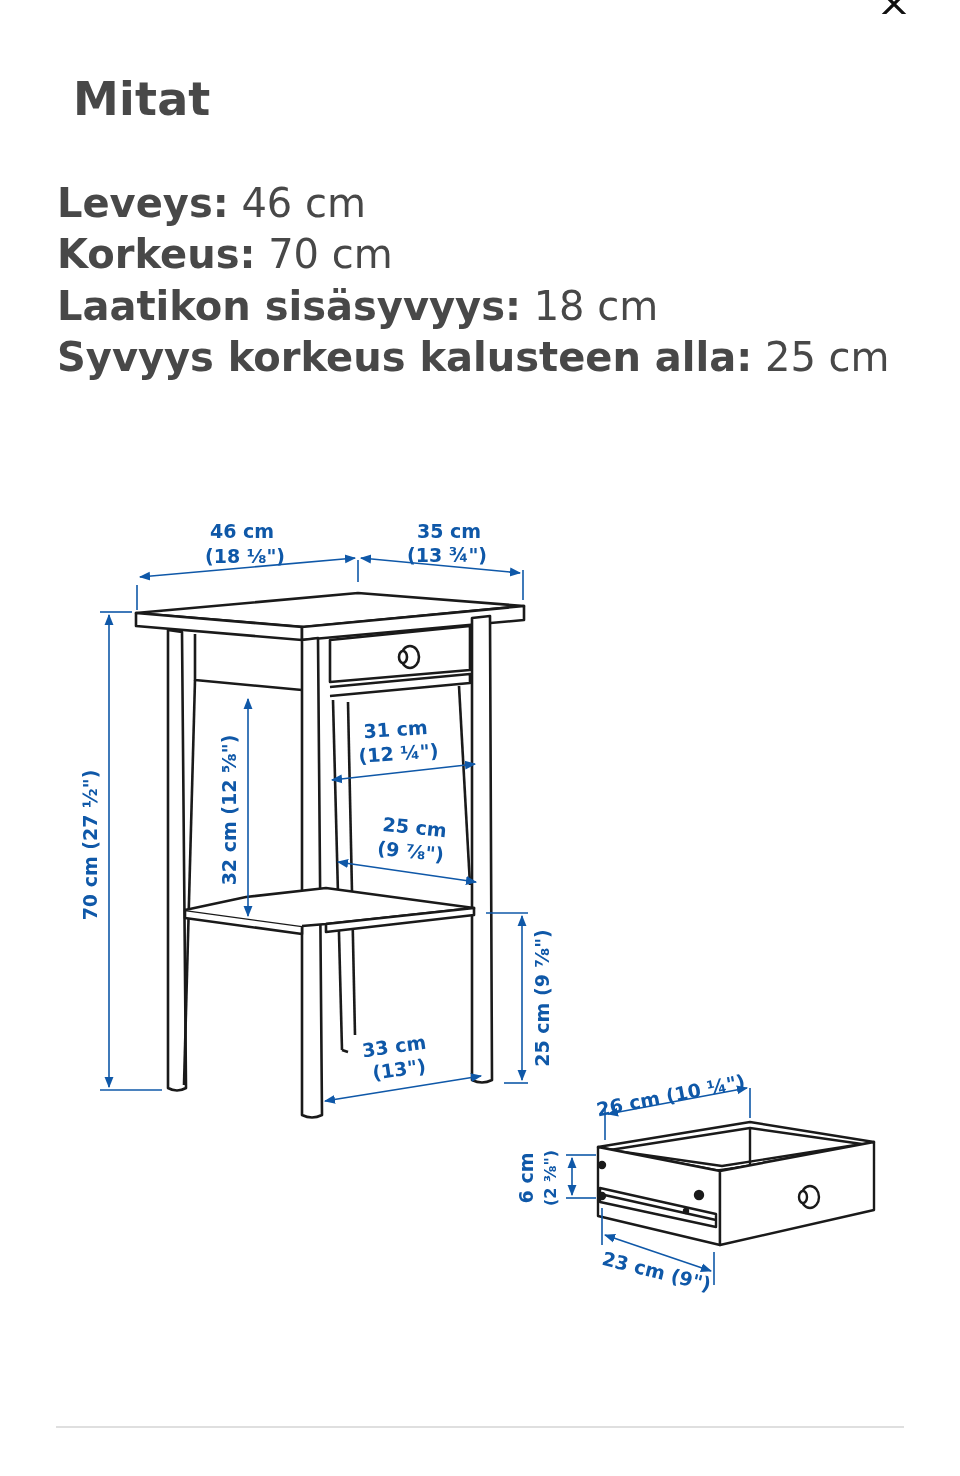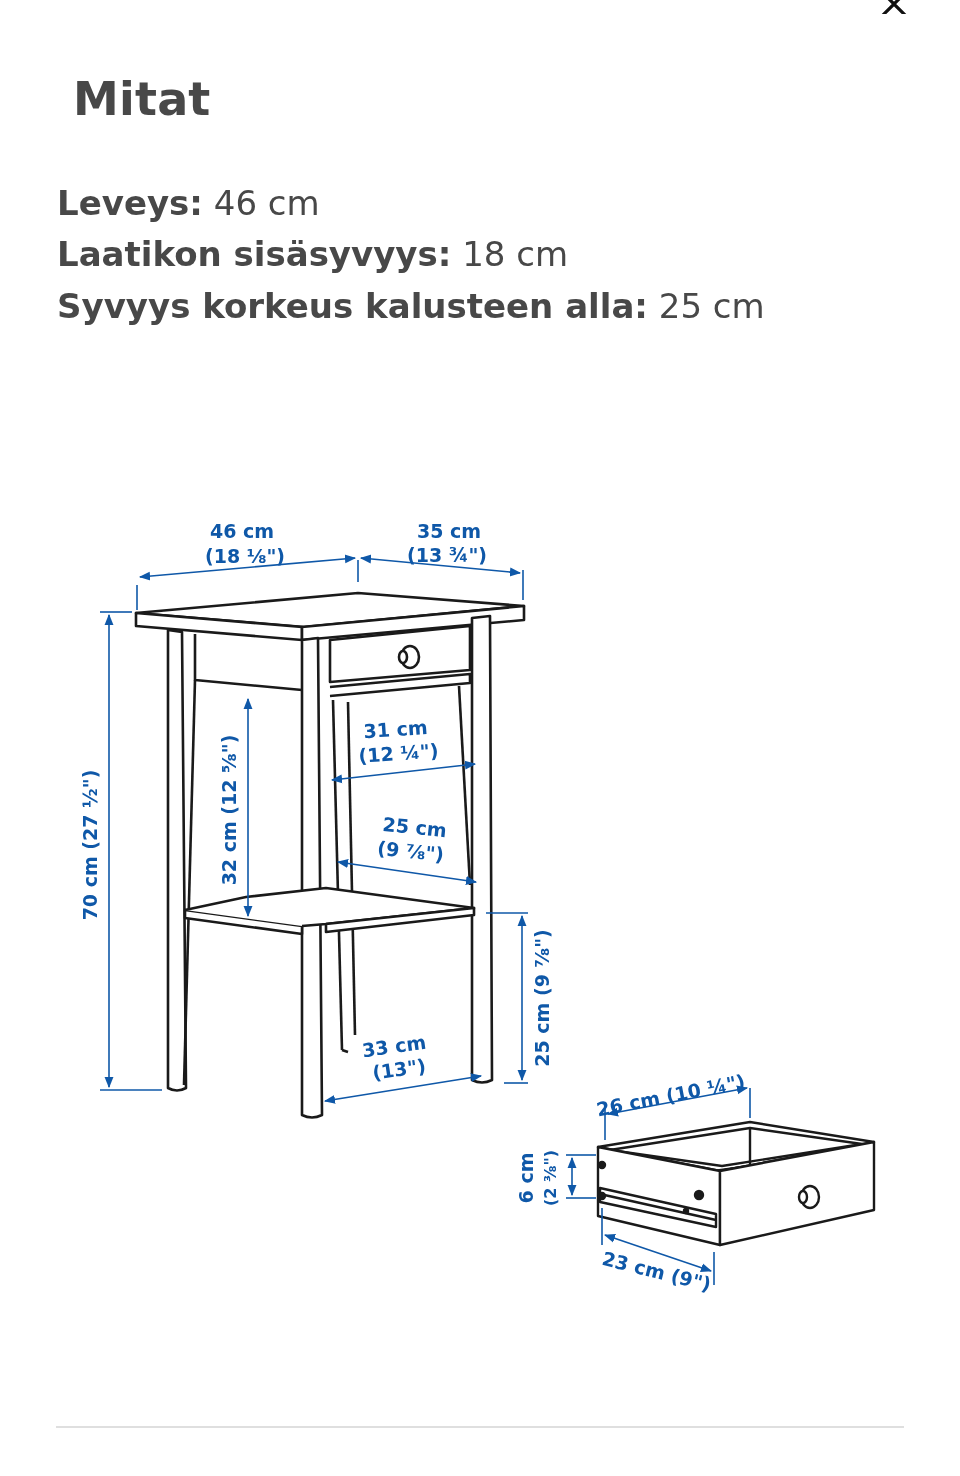--- a/index.html
+++ b/index.html
@@ -4,41 +4,42 @@
   <style>
     html, body { margin: 0; padding: 0; background: #ffffff; }
     body { width: 960px; height: 1476px; position: relative; overflow: hidden;
            font-family: "DejaVu Sans", "Liberation Sans", sans-serif; color: #484848; }
     .close-btn { position: absolute; left: 872px; top: -14px; width: 44px; height: 28px;
                  cursor: pointer; }
     .close-btn svg { display: block; }
     .page-title { position: absolute; left: 69px; top: 68px; margin: 4px;
                   font-size: 46px; font-weight: bold; color: #484848; letter-spacing: 0.2px; }
     .dims { position: absolute; left: 57px; top: 178px; margin: 0; padding: 0; list-style: none; }
-    .dims li { font-size: 34px; line-height: 51.3px; color: #484848; white-space: nowrap; }
+    .dims li { font-size: 40px; line-height: 51.3px; color: #484848; white-space: nowrap; }
     .dims .lbl { font-weight: bold; }
     .diagram { position: absolute; left: 0; top: 490px; width: 960px; height: 840px; }
     .diagram text { font-family: "DejaVu Sans", "Liberation Sans", sans-serif;
                     font-weight: bold; fill: #0f58a8; font-size: 19px; }
     .divider { position: absolute; left: 56px; top: 1426px; width: 848px; height: 2px;
                background: #dfdfdf; }
   </style>
 </head>
 <body>
 
 <div class="close-btn">
   <svg width="44" height="28" viewBox="0 0 44 28">
     <path d="M8 4 L22 18 M22 18 L36 4 M8 32 L22 18 L36 32" stroke="#111" stroke-width="3.2" fill="none" stroke-linecap="square"></path>
   </svg>
 </div>
 
 <h1 class="page-title">Mitat</h1>
 
 <ul class="dims">
   <li><span class="lbl">Leveys:</span> <span>46 cm</span></li>
+  <li><span class="lbl">Korkeus:</span> <span>70 cm</span></li>
   <li><span class="lbl">Laatikon sisäsyvyys:</span> <span>18 cm</span></li>
   <li><span class="lbl">Syvyys korkeus kalusteen alla:</span> <span>25 cm</span></li>
 </ul>
 
 <svg class="diagram" viewBox="0 0 960 840">
   <defs>
     <marker id="arr" viewBox="0 0 10 10" refX="9" refY="5" markerWidth="7" markerHeight="7" orient="auto-start-reverse">
       <path d="M0 1 L10 5 L0 9 z" fill="#0f58a8"></path>
     </marker>
   </defs>

